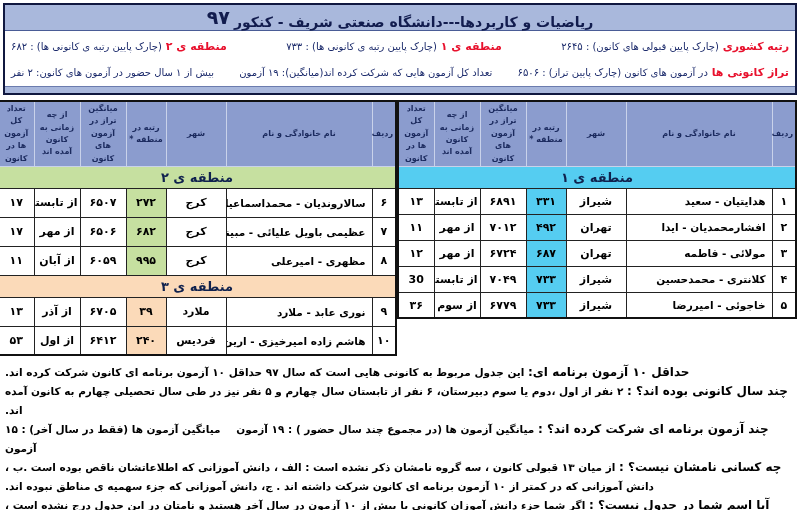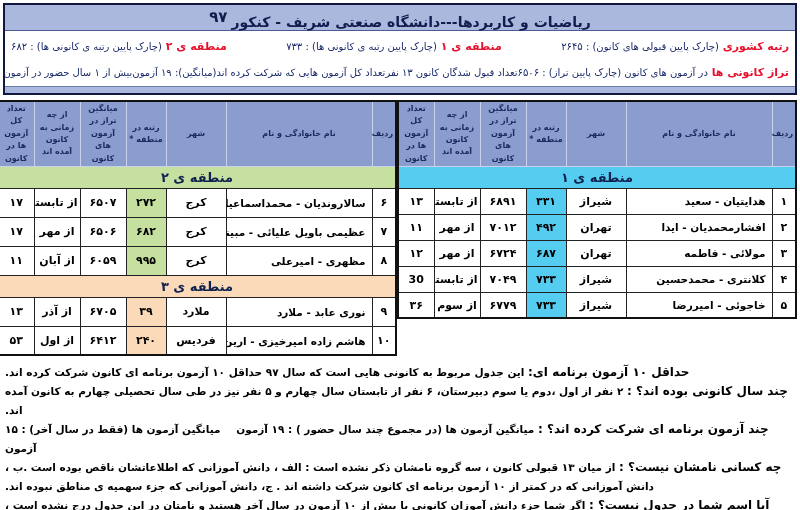--- a/index.html
+++ b/index.html
@@ -4,21 +4,21 @@
 <style>
   html,body{margin:0;padding:0;background:#fff;}
   *{box-sizing:border-box;font-family:"DejaVu Sans",sans-serif;}
   .page{width:800px;height:510px;background:#fff;padding:3px 3px 0 3px;direction:rtl;overflow:hidden;}
 
   
   .header-block{border:2px solid #10183f;background:#fff;}
   .title-bar{background:#a9b8dc;border-bottom:1px solid #4a5c96;height:26px;
              display:flex;align-items:center;justify-content:center;gap:4px;}
   .title-text{font-weight:bold;color:#121c4e;font-size:14px;margin-top:8px;}
-  .title-year{font-weight:bold;color:#121c4e;font-size:15px;line-height:1;}
+  .title-year{font-weight:bold;color:#121c4e;font-size:19px;line-height:1;}
   .info-area{background:#fff;padding:2px 6px 1px 6px;}
   .info-row{display:flex;justify-content:space-between;align-items:center;height:26px;}
   .info-cell{white-space:nowrap;font-size:10px;font-weight:bold;}
   .lbl-red{color:#e8112d;font-size:11px;font-weight:bold;}
   .lbl-navy{color:#1b2a6b;font-weight:normal;}
   .header-strip{height:7px;background:#a9b8dc;border-top:1px solid #6b7cae;}
 
   
   .tables{display:flex;justify-content:space-between;align-items:flex-start;margin-top:5px;}
   table{border-collapse:collapse;table-layout:fixed;width:49.3%;border:2px solid #111;}
@@ -52,21 +52,20 @@
       <span class="title-year">۹۷</span>
     </div>
     <div class="info-area">
       <div class="info-row" id="info-row-1">
           <div class="info-cell"><span class="lbl-red">رتبه کشوری </span><span class="lbl-navy">(چارک پایین قبولی های کانون) : ۲۶۴۵</span></div>
           <div class="info-cell"><span class="lbl-red">منطقه ی ۱ </span><span class="lbl-navy">(چارک پایین رتبه ی کانونی ها) : ۷۳۳</span></div>
           <div class="info-cell"><span class="lbl-red">منطقه ی ۲ </span><span class="lbl-navy">(چارک پایین رتبه ی کانونی ها) : ۶۸۲</span></div>
         </div>
       <div class="info-row" id="info-row-2">
           <div class="info-cell"><span class="lbl-red">تراز کانونی ها </span><span class="lbl-navy">در آزمون های کانون (چارک پایین تراز) : ۶۵۰۶</span></div>
-          <div class="info-cell"><span class="lbl-navy">تعداد قبول شدگان کانون ۱۳ نفر</span></div>
           <div class="info-cell"><span class="lbl-navy">تعداد کل آزمون هایی که شرکت کرده اند(میانگین): ۱۹ آزمون</span></div>
           <div class="info-cell"><span class="lbl-navy">بیش از ۱ سال حضور در آزمون های کانون: ۲ نفر</span></div>
         </div>
     </div>
     <div class="header-strip"></div>
   </div>
 
   <div class="tables">
     <table class="t-right" id="table-region1">
         <colgroup>

